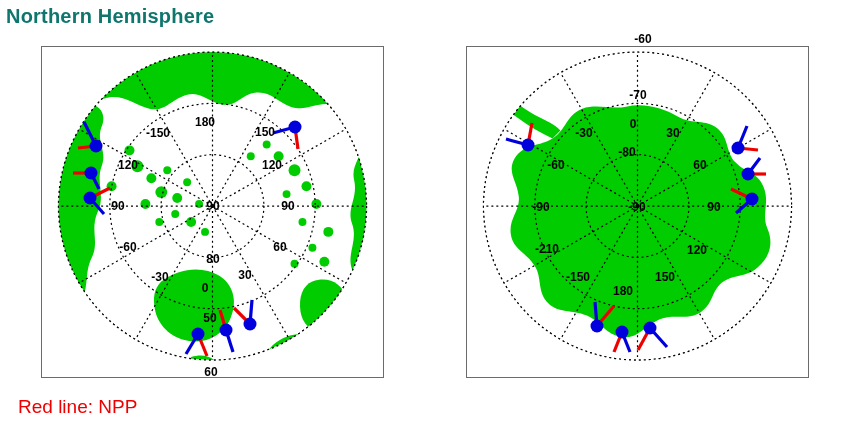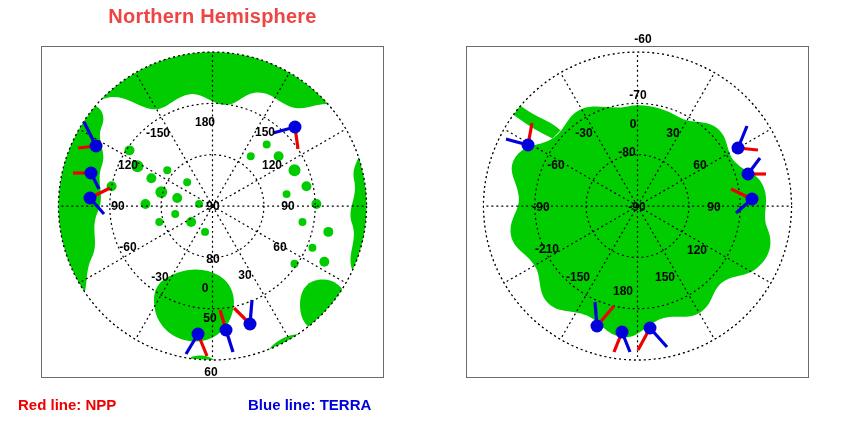--- a/index.html
+++ b/index.html
@@ -4,35 +4,35 @@
 <style>
   html,body{margin:0;padding:0;background:#ffffff;}
   body{width:850px;height:425px;overflow:hidden;
        font-family:"Liberation Sans","DejaVu Sans",sans-serif;}
   .root{position:relative;width:850px;height:425px;}
 
   .panel{position:absolute;top:0;width:425px;height:425px;}
   .panel.left{left:0;}
   .panel.right{left:425px;}
 
-  .ptitle{position:absolute;top:5px;left:0;width:425px;text-align:center;
-          font-size:20px;font-weight:bold;color:#ef4444;letter-spacing:.2px;
+  .ptitle{position:absolute;top:5px;left:6px;width:425px;
+          font-size:20px;font-weight:bold;color:#0f766e;letter-spacing:.2px;
           white-space:nowrap;}
 
   .plotbox{position:absolute;left:41px;top:46px;width:343px;height:332px;
            border:1.5px solid #6b6b6b;box-sizing:border-box;background:#ffffff;}
 
   .stage{position:absolute;left:0;top:0;width:100%;height:100%;}
   .stage svg{display:block;width:100%;height:100%;}
 
   .glabel{position:absolute;font-size:12px;font-weight:bold;color:#000;
           white-space:nowrap;transform:translate(-50%,-50%);
           font-family:"Liberation Sans","DejaVu Sans",sans-serif;}
 
-  .legend{position:absolute;font-size:15px;font-weight:bold;white-space:nowrap;}
+  .legend{position:absolute;font-size:19px;font-weight:normal;white-space:nowrap;}
   .legend.npp{left:18px;top:396px;color:#ee0000;}
   .legend.terra{left:248px;top:396px;color:#0000dd;}
   .legend.epoch{left:476px;top:396px;color:#000000;}
 </style>
 </head>
 <body>
 
 <div class="root">
 
   <div class="panel left">
@@ -298,15 +298,14 @@
     <div class="glabel" style="left:153px;top:277px">-150</div>
     <div class="glabel" style="left:122px;top:249px">-210</div>
     <div class="glabel" style="left:116px;top:207px">-90</div>
     <div class="glabel" style="left:131px;top:165px">-60</div>
     <div class="glabel" style="left:159px;top:133px">-30</div>
     <div class="glabel" style="left:202px;top:152px">-80</div>
     <div class="glabel" style="left:212px;top:207px">-90</div>
   </div>
 
   <div class="legend npp">Red line: NPP</div>
-  <div class="legend terra">Blue line: TERRA</div>
 
 </div>
 
 </body></html>

